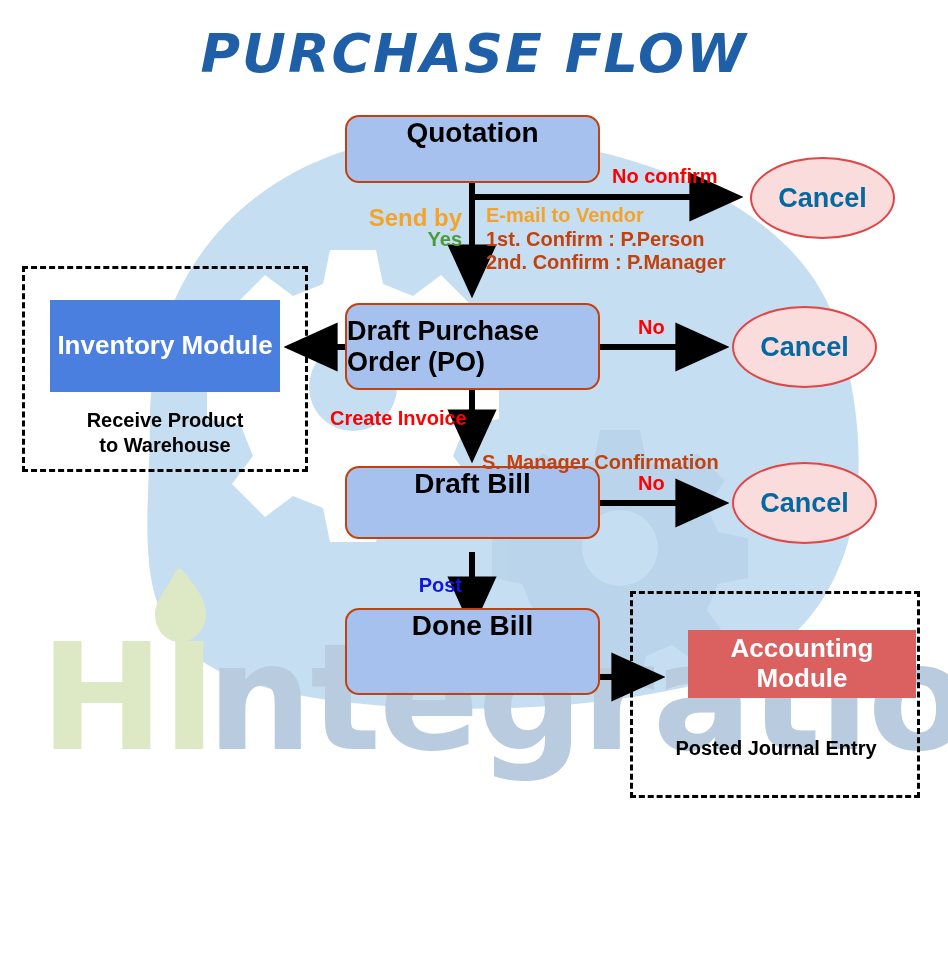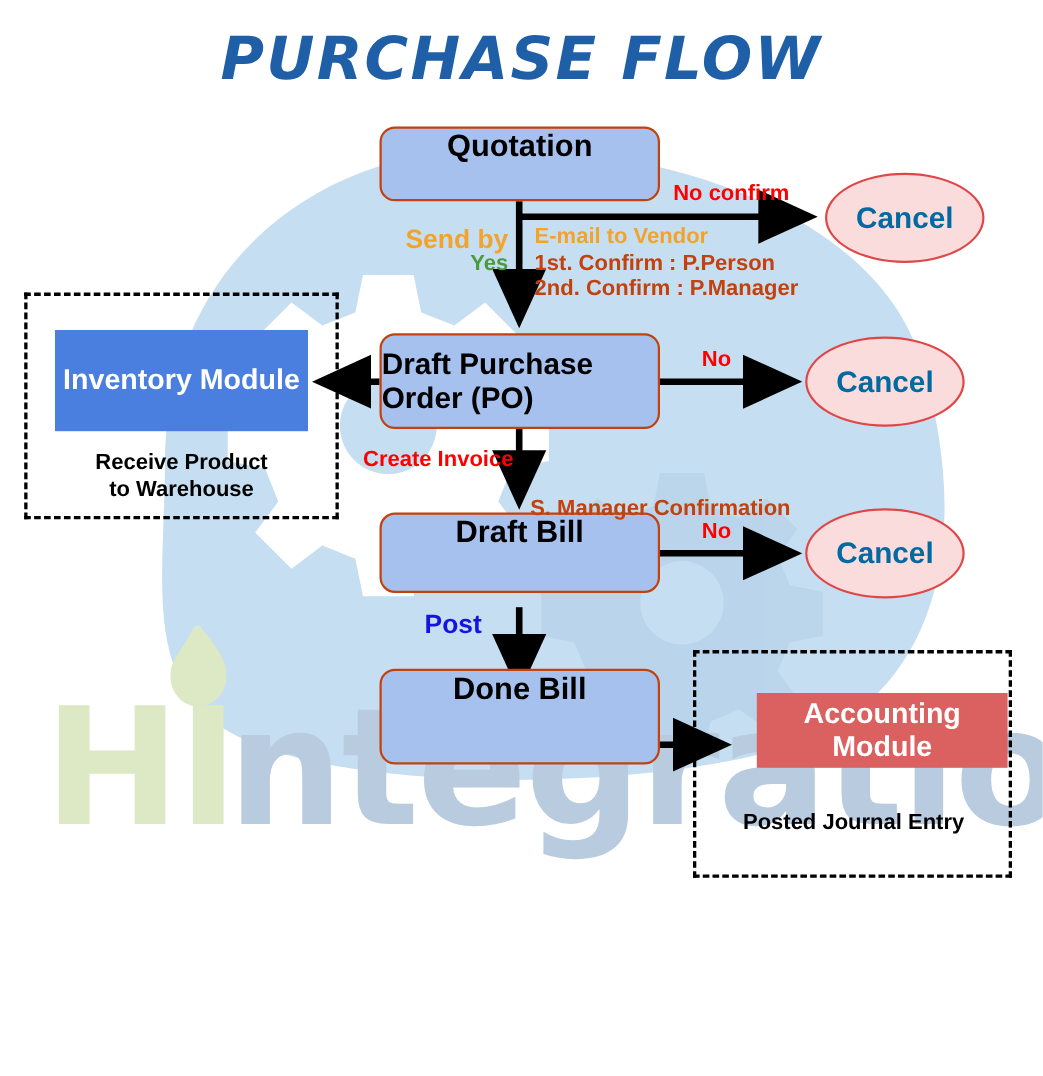--- a/index.html
+++ b/index.html
@@ -255,15 +255,15 @@
   <div class="elabel c-black" style="left:486px; top:250px; font-size:20px;">2nd. Confirm : P.Manager</div>
 
   <div class="elabel c-red" style="left:638px; top:315px; font-size:20px;">No</div>
 
   <div class="elabel c-red ta-right" style="left:330px; top:406px; width:132px; font-size:20px;">Create Invoice</div>
 
   <div class="elabel c-black" style="left:482px; top:406px; font-size:20px;margin-top:44px;">S. Manager Confirmation</div>
 
   <div class="elabel c-red" style="left:638px; top:471px; font-size:20px;">No</div>
 
-  <div class="elabel c-blue ta-right" style="left:362px; top:553px; width:100px; font-size:24px;text-align:center;">Post</div>
+  <div class="elabel c-blue ta-right" style="left:362px; top:573px; width:100px; font-size:20px;">Post</div>
 
 </div>
 
 </body></html>

